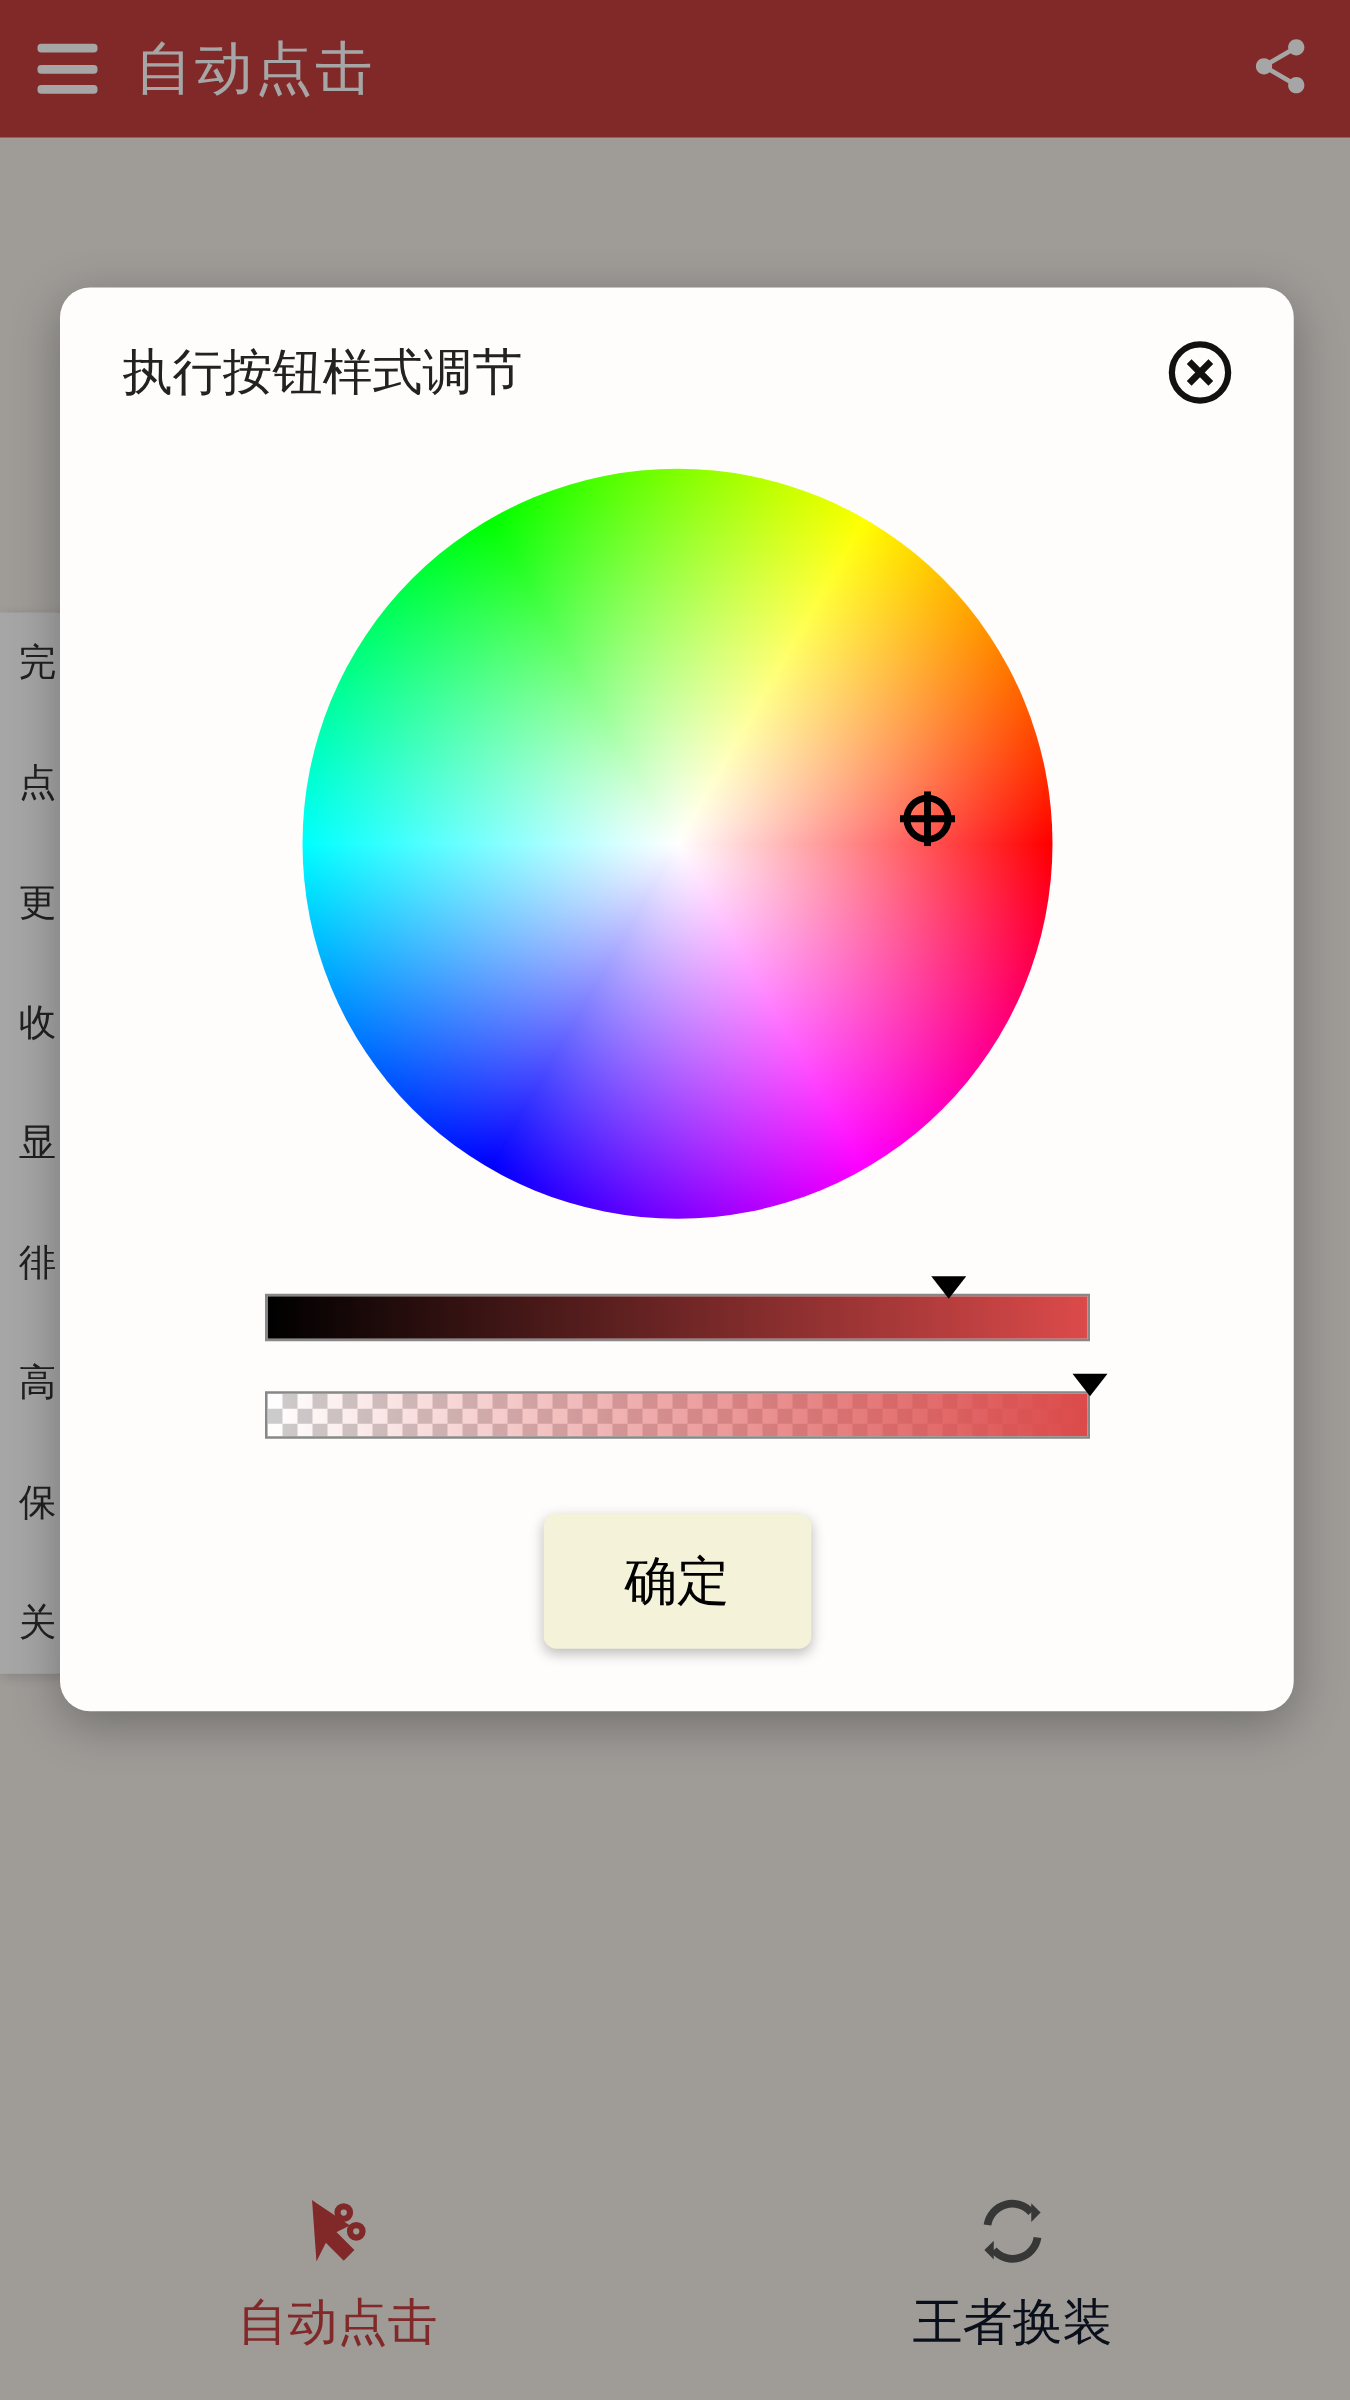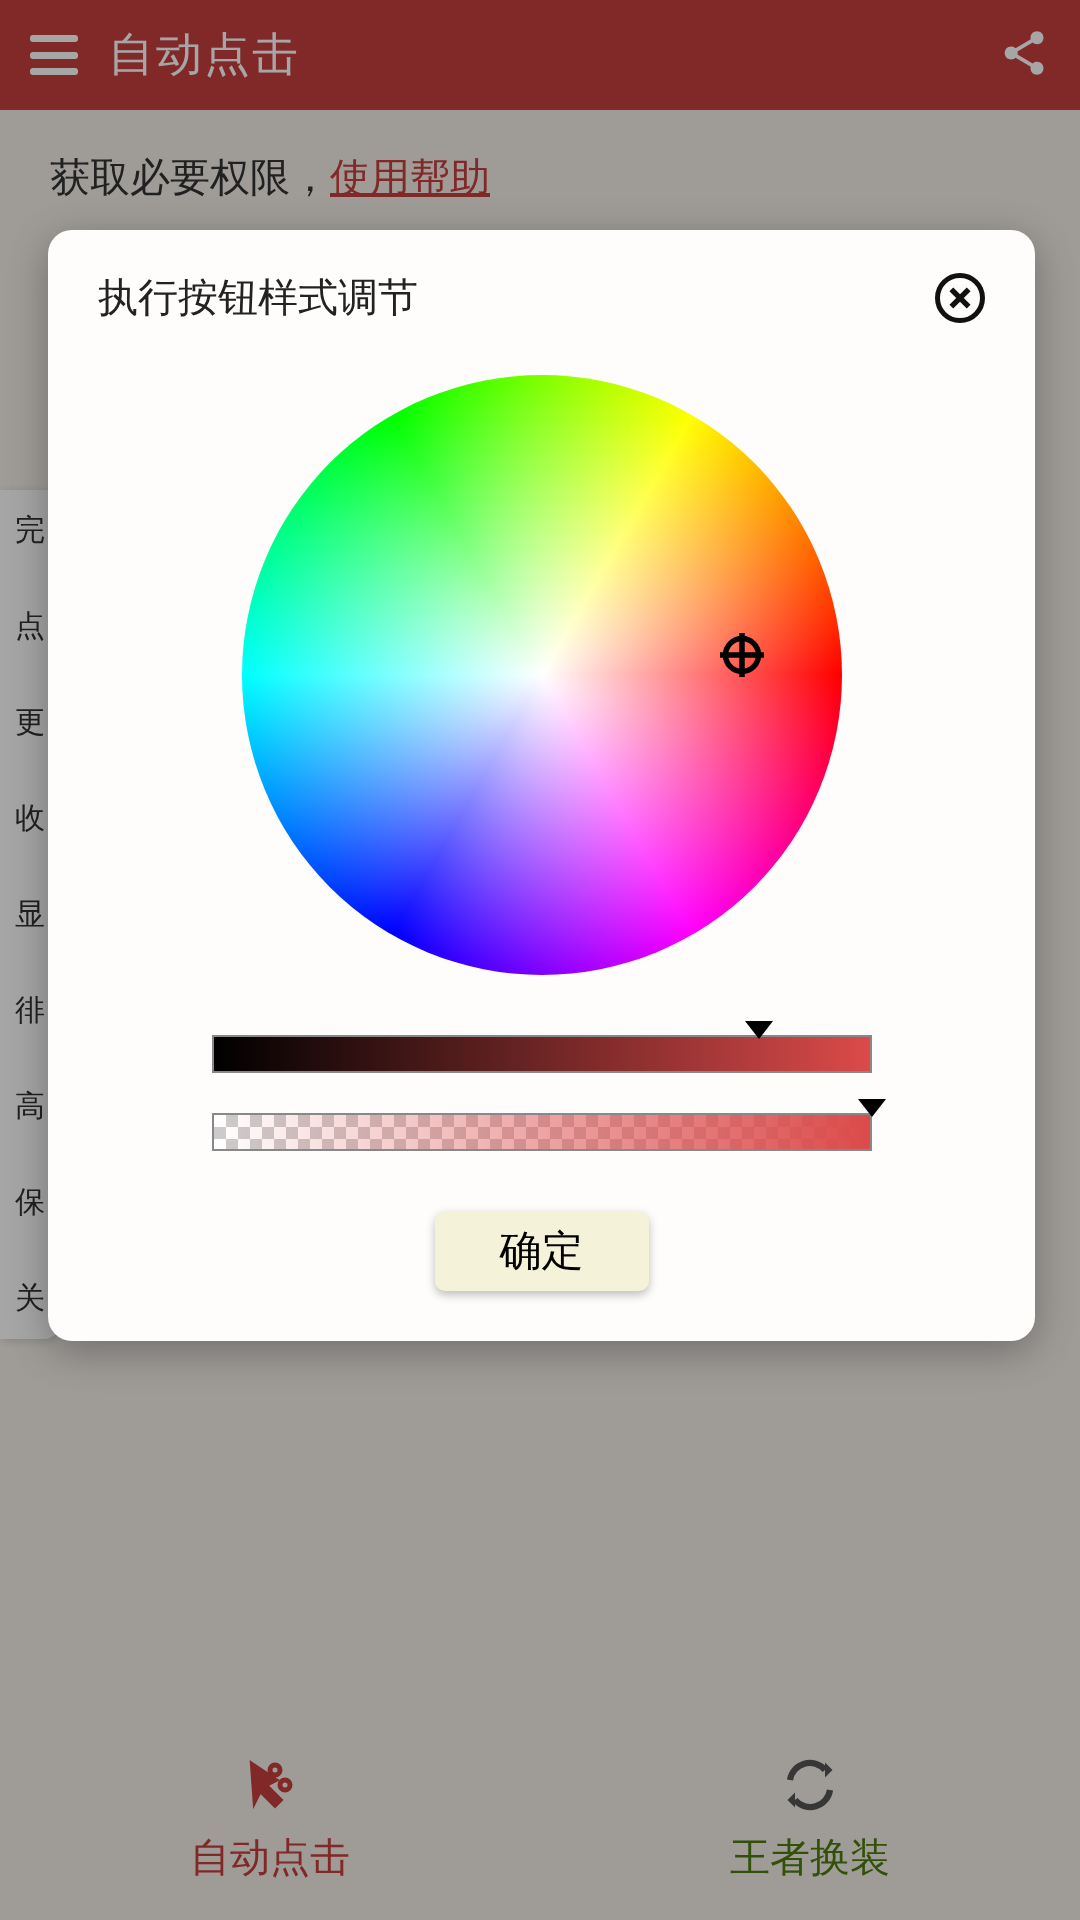--- a/index.html
+++ b/index.html
@@ -65,21 +65,21 @@
 .nav-item {
   flex: 1;
   display: flex;
   flex-direction: column;
   align-items: center;
   justify-content: center;
   gap: 15px;
   font-size: 40px;
 }
 .nav-item.active { color: #c73e3e; }
-.nav-item.inactive { color: #4d7c0f; }
+.nav-item.inactive { color: #0f172a; }
 .nav-icon { width: 70px; height: 60px; }
 
 
 .overlay {
   position: absolute;
   inset: 0;
   background: rgba(0,0,0,0.35);
 }
 
 
@@ -211,21 +211,21 @@
   width: 0; height: 0;
   border-left: 14px solid transparent;
   border-right: 14px solid transparent;
   border-top: 18px solid #000;
   transform: translateX(-50%);
 }
 
 .confirm-btn {
   display: block;
   margin: 60px auto 0;
-  padding: 12px 65px;
+  padding: 26px 65px;
   font-size: 42px;
   background: #f4f2d8;
   border: none;
   border-radius: 10px;
   box-shadow: 0 4px 10px rgba(0,0,0,0.25);
   cursor: pointer;
 }
 </style>
 </head>
 <body>
@@ -240,23 +240,20 @@
       </div>
       <div class="header-title">自动点击</div>
     </div>
     <div class="share-icon">
       <svg viewBox="0 0 24 24">
           <path d="M18 16c-.8 0-1.5.3-2 .8l-7-4.1c0-.2.1-.5.1-.7s0-.5-.1-.7l7-4.1c.5.5 1.2.8 2 .8 1.7 0 3-1.3 3-3s-1.3-3-3-3-3 1.3-3 3c0 .2 0 .5.1.7l-7 4.1c-.5-.5-1.2-.8-2-.8-1.7 0-3 1.3-3 3s1.3 3 3 3c.8 0 1.5-.3 2-.8l7 4.1c0 .2-.1.5-.1.7 0 1.7 1.3 3 3 3s3-1.3 3-3-1.3-3-3-3z"></path>
         </svg>
     </div>
   </div>
 
-  <div class="permission-row">
-    <span>获取必要权限，</span><a class="permission-link">使用帮助</a>
-  </div>
 
   <div class="side-panel">
     <div class="side-item">完</div>
     <div class="side-item">点</div>
     <div class="side-item">更</div>
     <div class="side-item">收</div>
     <div class="side-item">显</div>
     <div class="side-item">徘</div>
     <div class="side-item">高</div>
     <div class="side-item">保</div>

